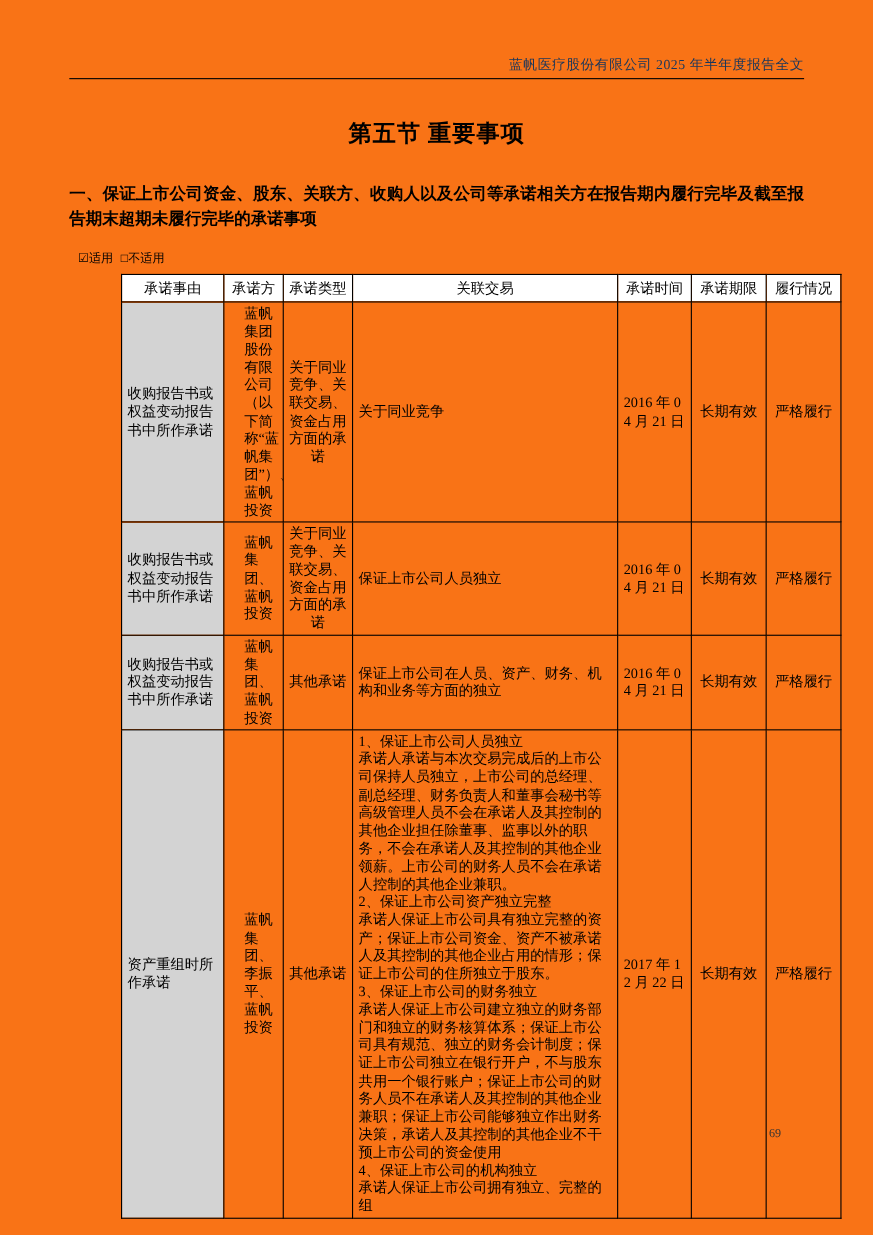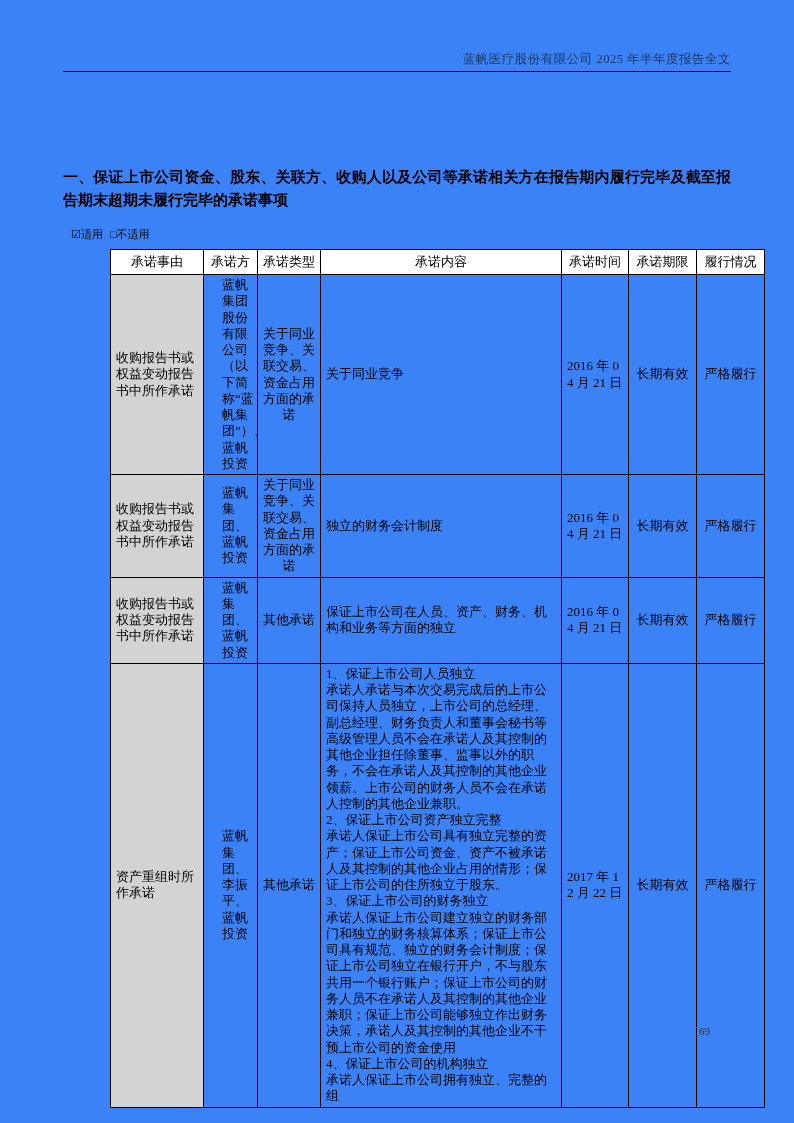--- a/index.html
+++ b/index.html
@@ -1,20 +1,20 @@
 <!DOCTYPE html>
 <html><head>
 <meta charset="utf-8">
 <style>
   html, body { margin:0; padding:0; background:#ffffff; }
   .page {
     position:relative;
     width:794px; height:1123px;
     margin:0 auto;
-    background:#3b82f6;
+    background:#f97316;
     font-family:"Liberation Serif","DejaVu Serif",serif;
     color:#000;
     overflow:hidden;
   }
   .doc-header {
     position:absolute; top:51px; right:63px;
     font-size:12.5px; color:#17365D; letter-spacing:0.5px;
     white-space:nowrap;
   }
   .header-rule {
@@ -69,20 +69,21 @@
   }
 </style>
 </head>
 <body>
 
 <div class="page">
 
   <div class="doc-header">蓝帆医疗股份有限公司 2025 年半年度报告全文</div>
   <div class="header-rule"></div>
 
+  <h1 class="doc-title">第五节 重要事项</h1>
 
   <h2 class="section-heading">一、保证上市公司资金、股东、关联方、收购人以及公司等承诺相关方在报告期内履行完毕及截至报告期末超期未履行完毕的承诺事项</h2>
 
   <div class="applicability">
     <span>☑</span><span>适用</span><span class="opt2">□</span><span>不适用</span>
   </div>
 
   <table class="commitments">
     <colgroup>
       <col style="width:93px">
@@ -91,41 +92,41 @@
         <col style="width:241px">
         <col style="width:67px">
         <col style="width:68px">
         <col style="width:68px">
     </colgroup>
     <thead>
       <tr>
         <th>承诺事由</th>
         <th>承诺方</th>
         <th>承诺类型</th>
-        <th>承诺内容</th>
+        <th>关联交易</th>
         <th>承诺时间</th>
         <th>承诺期限</th>
         <th>履行情况</th>
       </tr>
     </thead>
     <tbody>
       <tr class="r1">
         <td class="reason">收购报告书或权益变动报告书中所作承诺</td>
         <td class="party">蓝帆集团股份有限公司（以下简称“蓝帆集团”）、蓝帆投资</td>
         <td class="type">关于同业竞争、关联交易、资金占用方面的承诺</td>
         <td class="content">关于同业竞争</td>
         <td class="time">2016 年 04 月 21 日</td>
         <td class="term">长期有效</td>
         <td class="perf">严格履行</td>
       </tr>
       <tr class="r2">
         <td class="reason">收购报告书或权益变动报告书中所作承诺</td>
         <td class="party">蓝帆集团、蓝帆投资</td>
         <td class="type">关于同业竞争、关联交易、资金占用方面的承诺</td>
-        <td class="content">独立的财务会计制度</td>
+        <td class="content">保证上市公司人员独立</td>
         <td class="time">2016 年 04 月 21 日</td>
         <td class="term">长期有效</td>
         <td class="perf">严格履行</td>
       </tr>
       <tr class="r3">
         <td class="reason">收购报告书或权益变动报告书中所作承诺</td>
         <td class="party">蓝帆集团、蓝帆投资</td>
         <td class="type">其他承诺</td>
         <td class="content">保证上市公司在人员、资产、财务、机构和业务等方面的独立</td>
         <td class="time">2016 年 04 月 21 日</td>

